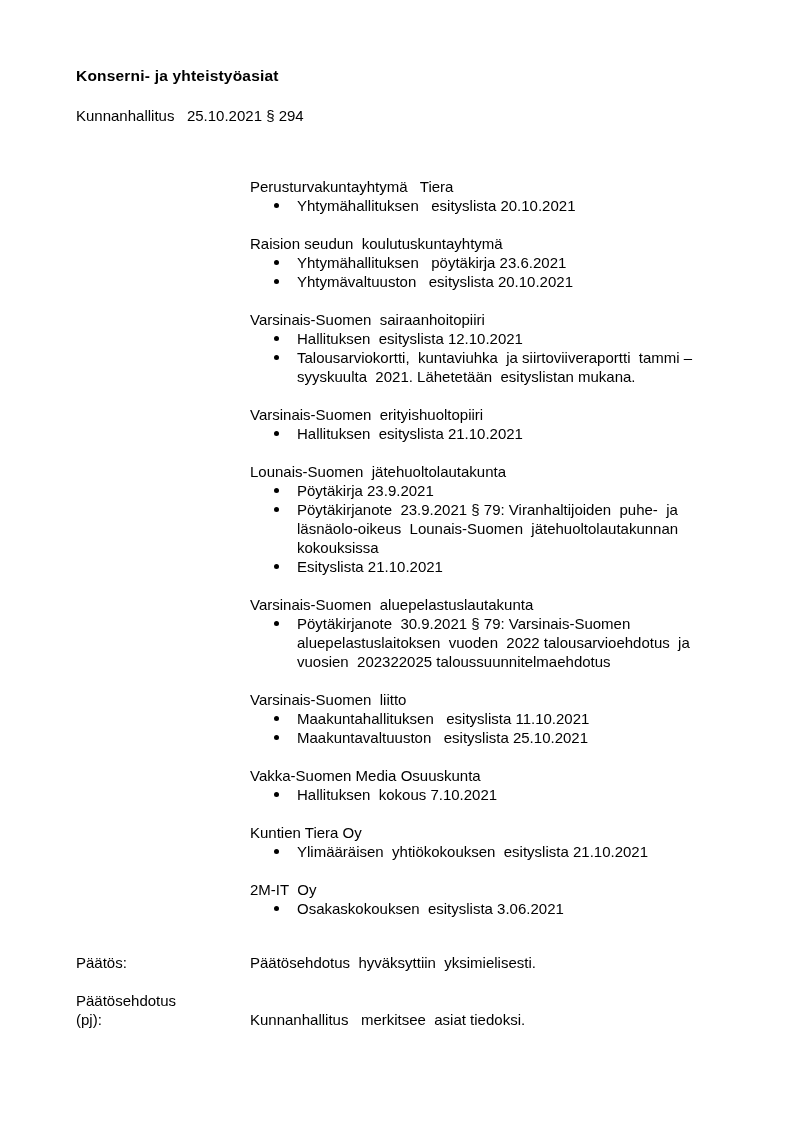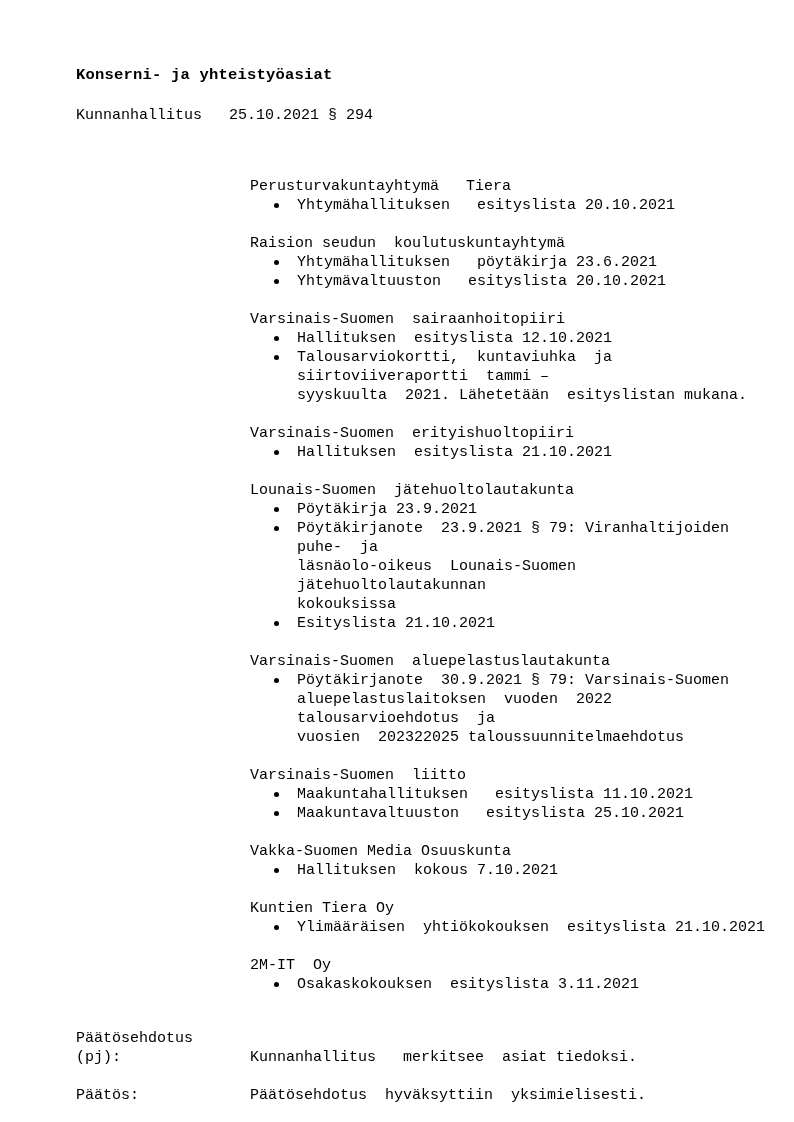--- a/index.html
+++ b/index.html
@@ -7,21 +7,21 @@
     padding: 0;
     background: #ffffff;
   }
   .doc {
     position: relative;
     box-sizing: border-box;
     width: 794px;
     height: 1122px;
     background: #ffffff;
     color: #000000;
-    font-family: Liberation Mono, monospace;
+    font-family: Liberation Sans, sans-serif;
     font-size: 15px;
     line-height: 19px;
     padding: 66px 24px 16px 76px;
     overflow: hidden;
   }
   .title {
     margin: 0;
     font-size: 15.5px;
     font-weight: 700;
     letter-spacing: 0.2px;
@@ -159,30 +159,30 @@
   <section class="sec">
     <p class="sec-heading">Kuntien Tiera Oy</p>
     <ul class="sec-items">
   <li class="sec-item">Ylimääräisen  yhtiökokouksen  esityslista 21.10.2021</li>
 </ul>
   </section>
 
   <section class="sec">
     <p class="sec-heading">2M-IT  Oy</p>
     <ul class="sec-items">
-  <li class="sec-item">Osakaskokouksen  esityslista 3.11.2021</li>
+  <li class="sec-item">Osakaskokouksen  esityslista 3.06.2021</li>
 </ul>
   </section>
 </div>
 
   <div class="decisions" id="decisions">
   <div class="dec-row">
+    <div class="dec-label">Päätös:</div>
+    <div class="dec-text">Päätösehdotus  hyväksyttiin  yksimielisesti.</div>
+  </div>
+
+  <div class="dec-row">
     <div class="dec-label">Päätösehdotus
 (pj):</div>
     <div class="dec-text">Kunnanhallitus   merkitsee  asiat tiedoksi.</div>
-  </div>
-
-  <div class="dec-row">
-    <div class="dec-label">Päätös:</div>
-    <div class="dec-text">Päätösehdotus  hyväksyttiin  yksimielisesti.</div>
   </div>
 </div>
 </div>
 
 </body></html>

